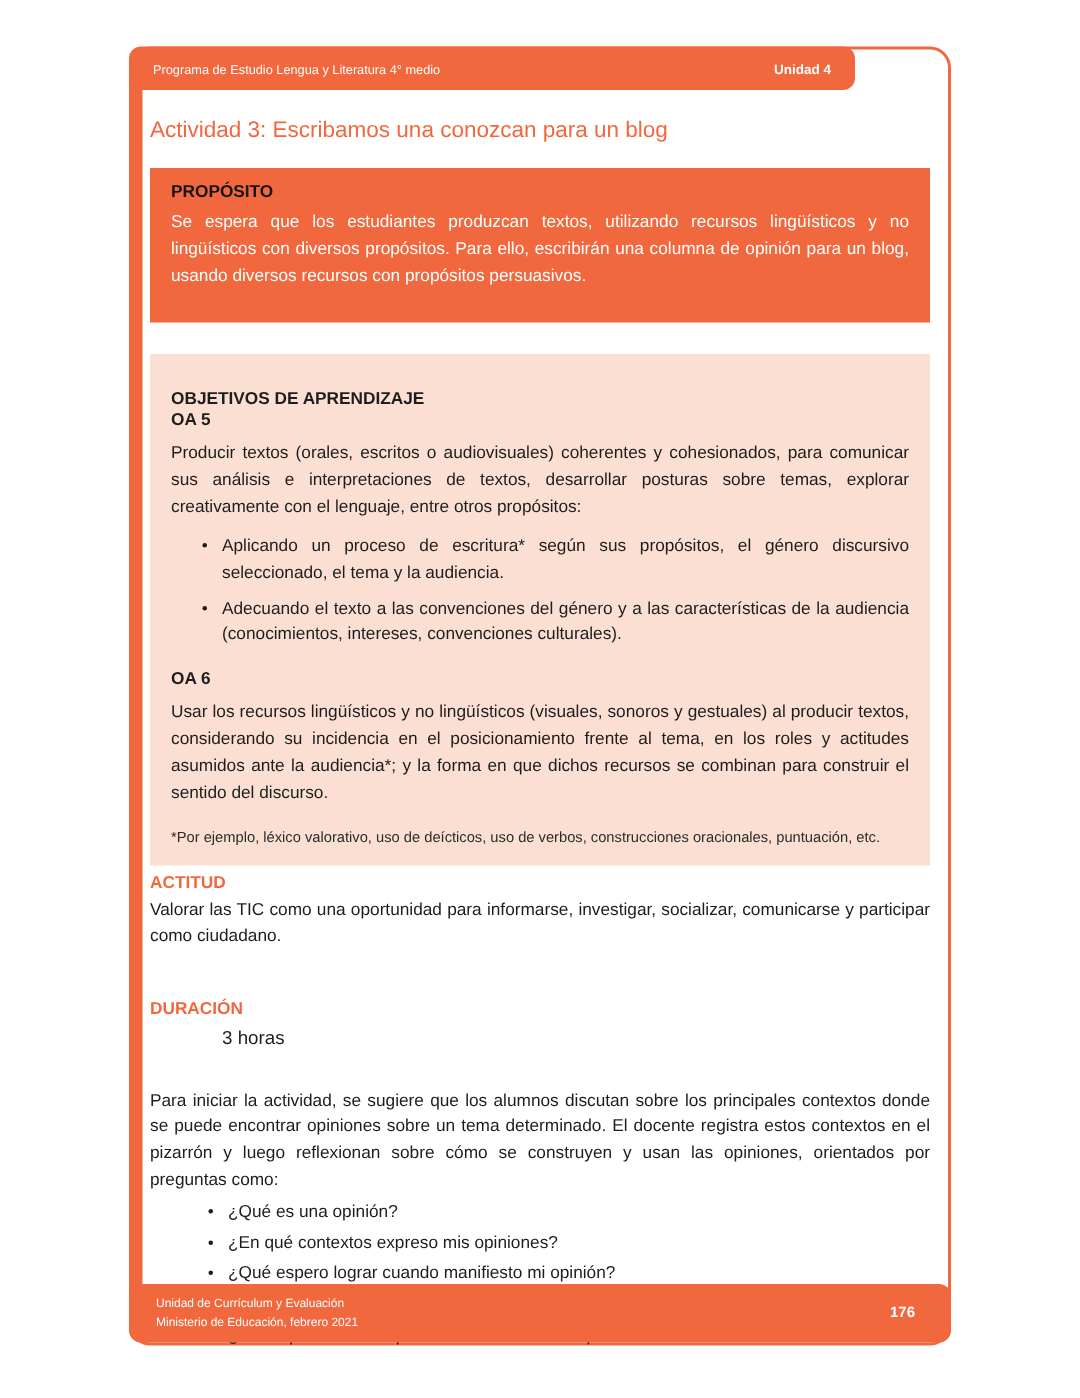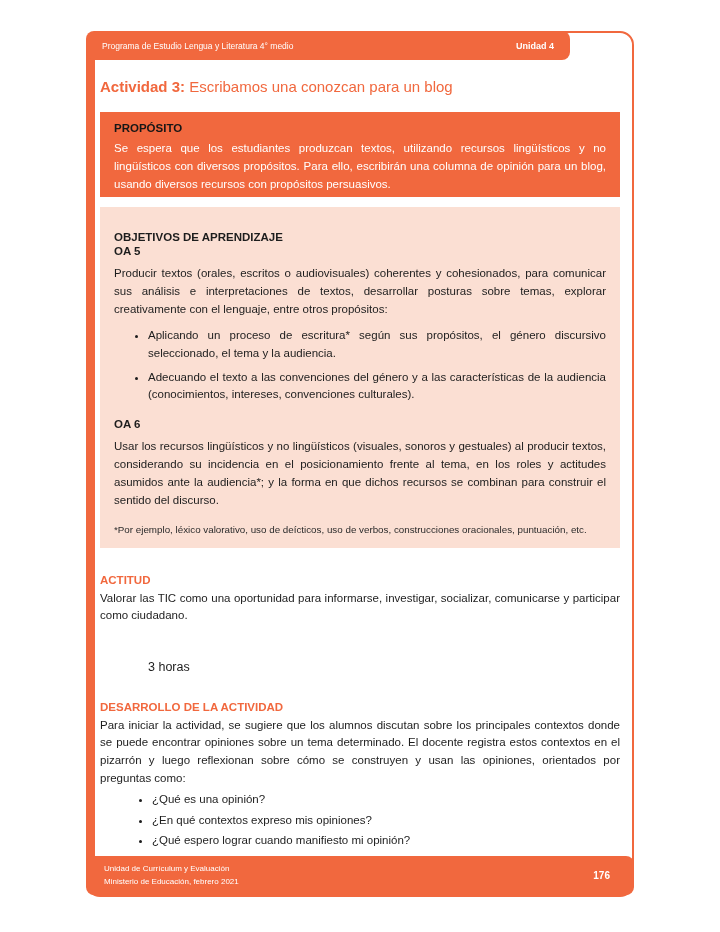--- a/index.html
+++ b/index.html
@@ -31,39 +31,39 @@
     background:var(--orange);border-radius:8px;
     display:flex;align-items:center;justify-content:space-between;
     padding:0 18px;color:#fff;
   }
   .footer-left{font-size:8px;line-height:1.55;}
   .page-num{font-size:10px;font-weight:bold;margin-right:6px;}
 
   .content{position:absolute;left:100px;top:78px;width:520px;}
 
   .title{margin:0 0 17px;font-size:15px;color:var(--orange);font-weight:400;}
-  .title .pfx{font-weight:bold;}
+  .title .pfx{font-weight:normal;}
 
   .just{text-align:justify;}
   p{margin:0;font-size:11.5px;line-height:1.55;}
 
-  .proposito{background:var(--orange);padding:10px 14px 4px;margin-bottom:10px;}
+  .proposito{background:var(--orange);padding:10px 14px 22px;margin-bottom:21px;}
   .proposito h2{margin:0 0 6px;font-size:11.5px;color:#161616;}
   .proposito p{color:#ffffff;}
 
   .objetivos{background:var(--peach);padding:24px 14px 10px;}
   .objetivos h2{margin:0 0 2px;font-size:11.5px;color:var(--ink);}
   .objetivos h3{margin:0 0 8px;font-size:11.5px;color:var(--ink);}
   .objetivos h3.oa6{margin:14px 0 8px;}
   ul.oa-list{margin:8px 0 2px;padding-left:34px;list-style:disc;}
   ul.oa-list li{font-size:11.5px;line-height:1.55;margin-bottom:6px;text-align:justify;}
   .footnote{font-size:9.8px;margin-top:13px;color:#2b2b2b;}
 
   .orange-h{margin:0 0 4px;font-size:11.5px;color:var(--orange);font-weight:bold;}
-  .sec-actitud{margin-top:26px;}
+  .sec-actitud{margin-top:6px;}
   .sec-duracion{margin-top:33px;}
   .sec-duracion .dur-val{font-size:12.5px;margin-left:48px;}
   .sec-desarrollo{margin-top:23px;}
   ul.dev-list{margin:3px 0 0;padding-left:52px;list-style:disc;}
   ul.dev-list li{font-size:11.5px;line-height:1.55;margin-bottom:3px;}
 </style>
 </head>
 <body>
 
 <div class="frame"></div>
@@ -94,25 +94,25 @@
     <p class="just">Usar los recursos lingüísticos y no lingüísticos (visuales, sonoros y gestuales) al producir textos, considerando su incidencia en el posicionamiento frente al tema, en los roles y actitudes asumidos ante la audiencia*; y la forma en que dichos recursos se combinan para construir el sentido del discurso.</p>
     <p class="footnote">*Por ejemplo, léxico valorativo, uso de deícticos, uso de verbos, construcciones oracionales, puntuación, etc.</p>
   </section>
 
   <section class="sec-actitud">
     <h2 class="orange-h">ACTITUD</h2>
     <p class="just">Valorar las TIC como una oportunidad para informarse, investigar, socializar, comunicarse y participar como ciudadano.</p>
   </section>
 
   <section class="sec-duracion">
+    <h2 class="orange-h">DURACIÓN</h2>
     <p class="dur-val">3 horas</p>
   </section>
 
   <section class="sec-desarrollo">
-    <h2 class="orange-h">DESARROLLO DE LA ACTIVIDAD</h2>
     <p class="just">Para iniciar la actividad, se sugiere que los alumnos discutan sobre los principales contextos donde se puede encontrar opiniones sobre un tema determinado. El docente registra estos contextos en el pizarrón y luego reflexionan sobre cómo se construyen y usan las opiniones, orientados por preguntas como:</p>
     <ul class="dev-list">
       <li><span>¿Qué es una opinión?</span></li>
       <li><span>¿En qué contextos expreso mis opiniones?</span></li>
       <li><span>¿Qué espero lograr cuando manifiesto mi opinión?</span></li>
       <li><span>¿Qué pasa cuando hay opiniones distintas a la mía?</span></li>
       <li><span>¿Cómo puedo hacer que otros conozcan mis opiniones?</span></li>
     </ul>
   </section>
 

